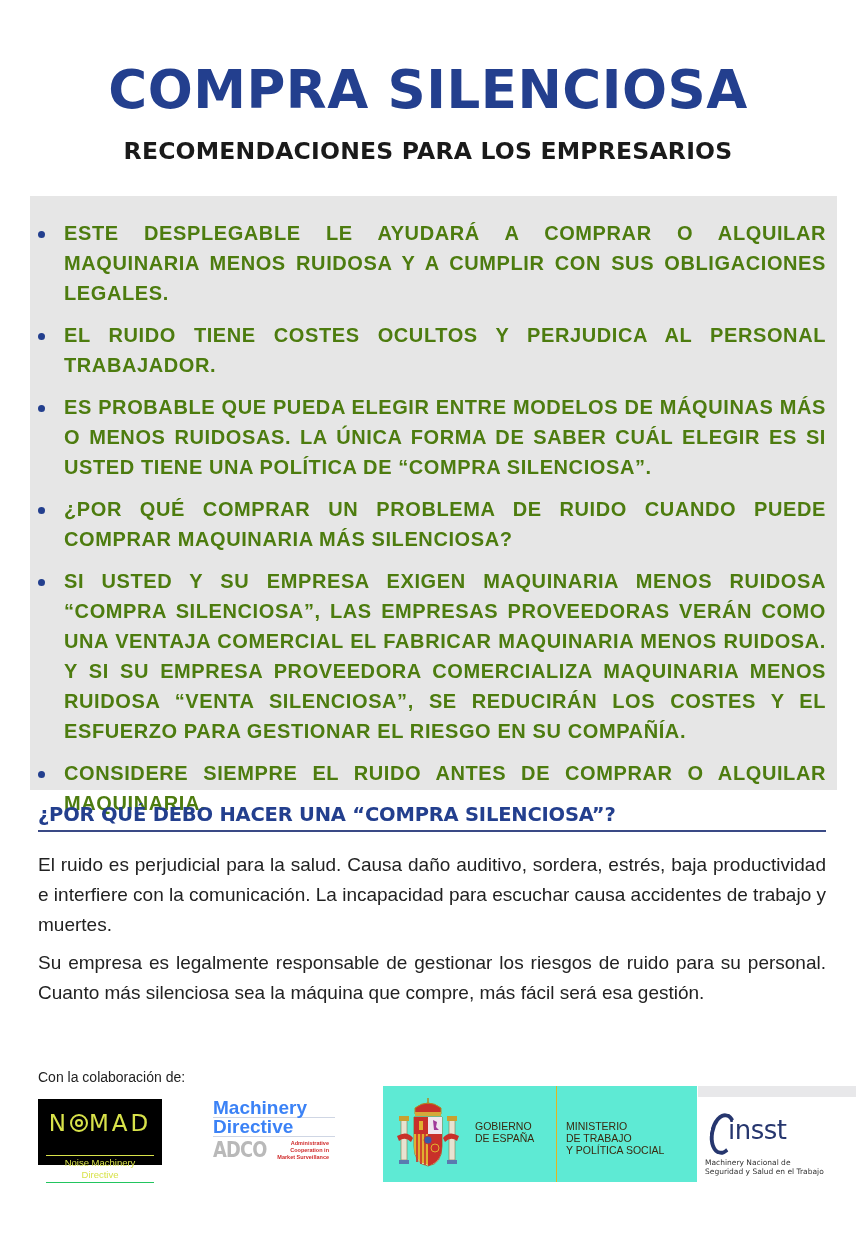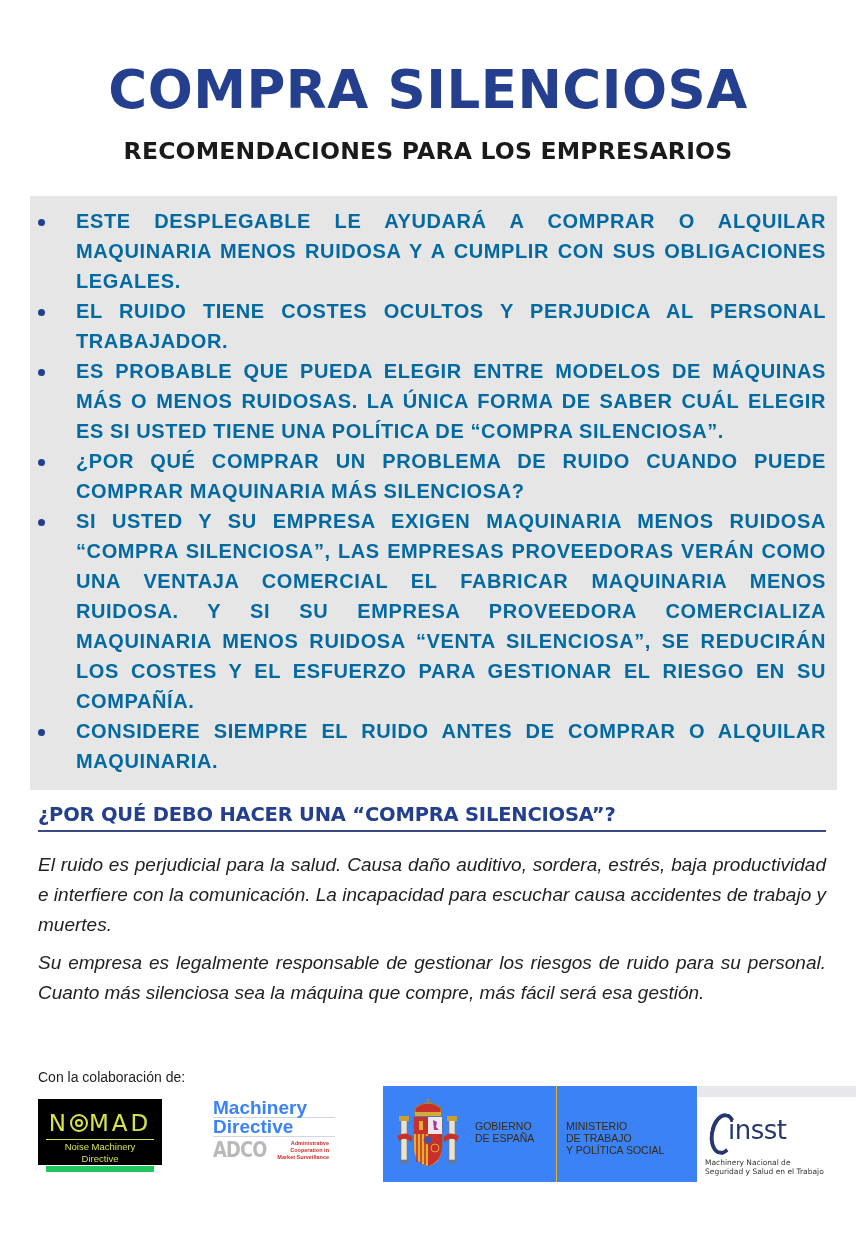--- a/index.html
+++ b/index.html
@@ -13,65 +13,65 @@
     position: absolute; left: 0; top: 133px; width: 856px; text-align: center;
     font-family: "DejaVu Sans", sans-serif; font-weight: bold; font-size: 23.5px;
     color: #1a1a1a; line-height: 36px; letter-spacing: 0.2px;
   }
   .graybox {
     position: absolute; left: 30px; top: 196px; width: 807px; height: 594px;
     background: #e6e6e6;
   }
   .bullets { list-style: none; margin: 0; padding: 0; position: absolute; left: 0; top: 10px; width: 807px; }
   .bullets li {
-    position: relative; padding-left: 46px; padding-right: 11px;
+    position: relative; padding-left: 34px; padding-right: 11px;
     font-family: "Liberation Sans", sans-serif; font-weight: bold;
-    font-size: 20px; line-height: 30px; color: #0369a1;
-    text-align: justify; letter-spacing: 0.6px; margin-bottom: 0px;
+    font-size: 20px; line-height: 30px; color: #4d7c0f;
+    text-align: justify; letter-spacing: 0.6px; margin-bottom: 0px; margin-top: 12px;
   }
   .bullets li .dot {
     position: absolute; left: 8px; top: 13px; width: 7px; height: 7px;
     border-radius: 50%; background: #233f8e;
   }
   .h2 {
     position: absolute; left: 38px; top: 801px; width: 788px;
     font-family: "DejaVu Sans", sans-serif; font-weight: bold; font-size: 19.5px;
     color: #233f8e; line-height: 28px; padding-bottom: 1px;
     border-bottom: 2px solid #3a4a86; letter-spacing: -0.2px;
   }
-  .paras { position: absolute; left: 38px; top: 850px; width: 788px; font-style: italic; }
+  .paras { position: absolute; left: 38px; top: 850px; width: 788px; }
   .paras p {
     margin: 0 0 8px 0; font-family: "Liberation Sans", sans-serif;
     font-size: 19px; line-height: 30px; color: #222222; text-align: justify;
   }
   .colab {
     position: absolute; left: 38px; top: 1068px;
     font-family: "Liberation Sans", sans-serif; font-size: 14px; color: #222; line-height: 18px;
   }
   
   .nomad {
     position: absolute; left: 38px; top: 1099px; width: 124px; height: 66px;
     background: #000000; color: #d8e24a; text-align: center;
   }
   .nomad .big { font-family: "DejaVu Sans", sans-serif; font-size: 23px; letter-spacing: 3px; line-height: 26px; margin-top: 11px; }
   .nomad .big .o { display: inline-block; width: 18px; height: 18px; border: 2px solid #d8e24a; border-radius: 50%; box-sizing: border-box; position: relative; top: 1px; margin: 0 1px; }
   .nomad .big .o::after { content: ""; position: absolute; left: 3px; top: 3px; width: 8px; height: 8px; border: 2px solid #d8e24a; border-radius: 50%; box-sizing: border-box; }
-  .nomad .small { font-family: "Liberation Sans", sans-serif; font-size: 9.5px; line-height: 12px; border-top: 1px solid #d8e24a; border-bottom: 6px solid #22c55e; margin: 3px 8px 0 8px; padding: 1px 0; }
+  .nomad .small { font-family: "Liberation Sans", sans-serif; font-size: 9.5px; line-height: 12px; border-top: 1px solid #d8e24a; border-bottom: 1px solid #22c55e; margin: 19px 8px 0 8px; padding: 1px 0; }
   
   .md { position: absolute; left: 213px; top: 1099px; width: 122px; height: 66px; }
   .md .l1, .md .l2 {
     font-family: "Liberation Sans", sans-serif; font-weight: bold; font-size: 19px;
     color: #3b82f6; line-height: 18px; border-bottom: 1px solid #cfd6e4;
   }
   .md .l3 { display: flex; align-items: flex-end; margin-top: 2px; }
   .md .adco { font-family: "DejaVu Sans", sans-serif; font-weight: bold; font-size: 21px; color: #b9b9b9; line-height: 22px; letter-spacing: -1px; transform: scaleX(0.85); transform-origin: left; width: 56px; }
   .md .adco-sub { font-family: "Liberation Sans", sans-serif; font-weight: bold; font-size: 5.5px; color: #d02b2b; line-height: 7px; text-align: right; width: 60px; }
   
   .gob {
-    position: absolute; left: 383px; top: 1086px; width: 314px; height: 96px; background: #3b82f6;
+    position: absolute; left: 383px; top: 1086px; width: 314px; height: 96px; background: #5eead4;
   }
   .gob .divider { position: absolute; left: 173px; top: 0; width: 1px; height: 96px; background: #e3b520; }
   .gob .shield { position: absolute; left: 14px; top: 12px; width: 62px; height: 72px; }
   .gob .t1 { position: absolute; left: 92px; top: 34px; font-family: "Liberation Sans", sans-serif; font-size: 10.5px; line-height: 12px; color: #3a2a10; }
   .gob .t2 { position: absolute; left: 183px; top: 34px; font-family: "Liberation Sans", sans-serif; font-size: 10.5px; line-height: 12px; color: #3a2a10; }
   
   .insst { position: absolute; left: 698px; top: 1086px; width: 176px; height: 96px; background: #fff; }
   .insst .topbar { position: absolute; left: 0; top: 0; width: 158px; height: 11px; background: #e8e8ea; }
   .insst .arc { position: absolute; left: 12px; top: 27px; width: 26px; height: 42px; border: 4px solid #26366e; border-right-color: transparent; border-radius: 50%; box-sizing: border-box; transform: rotate(10deg); }
   .insst .word { position: absolute; left: 30px; top: 28px; font-family: "DejaVu Sans", sans-serif; font-size: 26px; color: #26366e; line-height: 32px; letter-spacing: -0.5px; }

